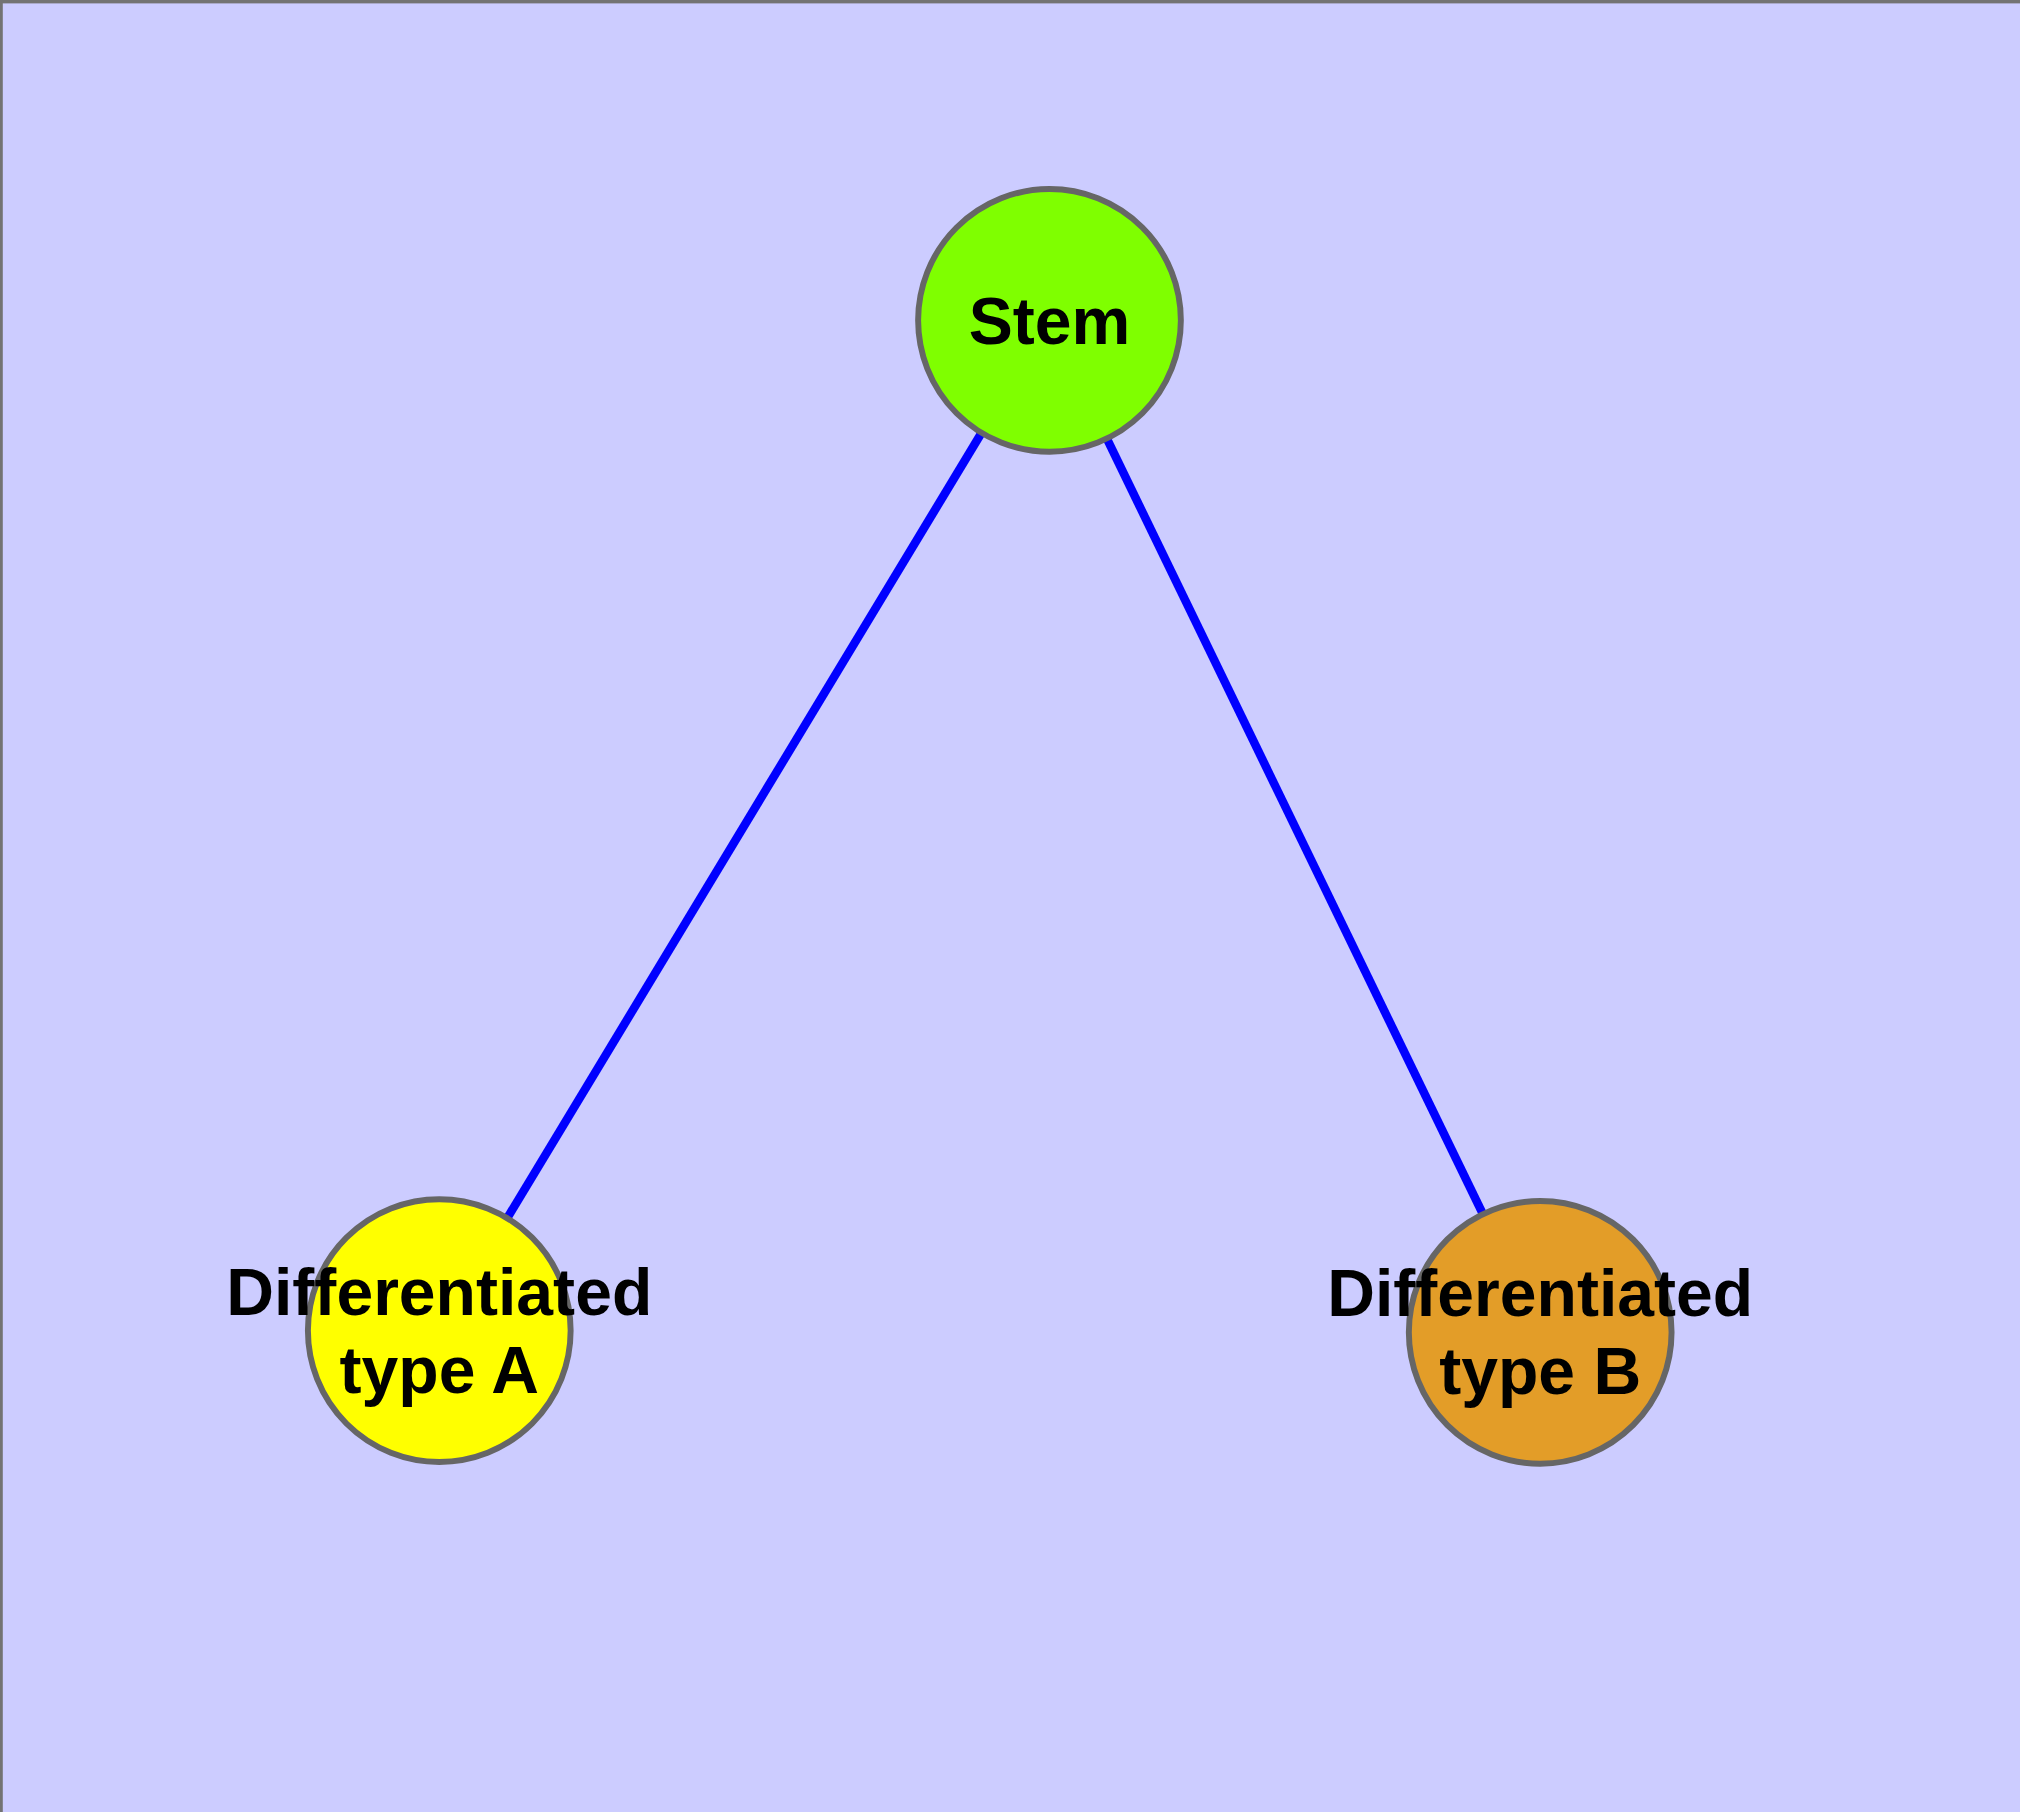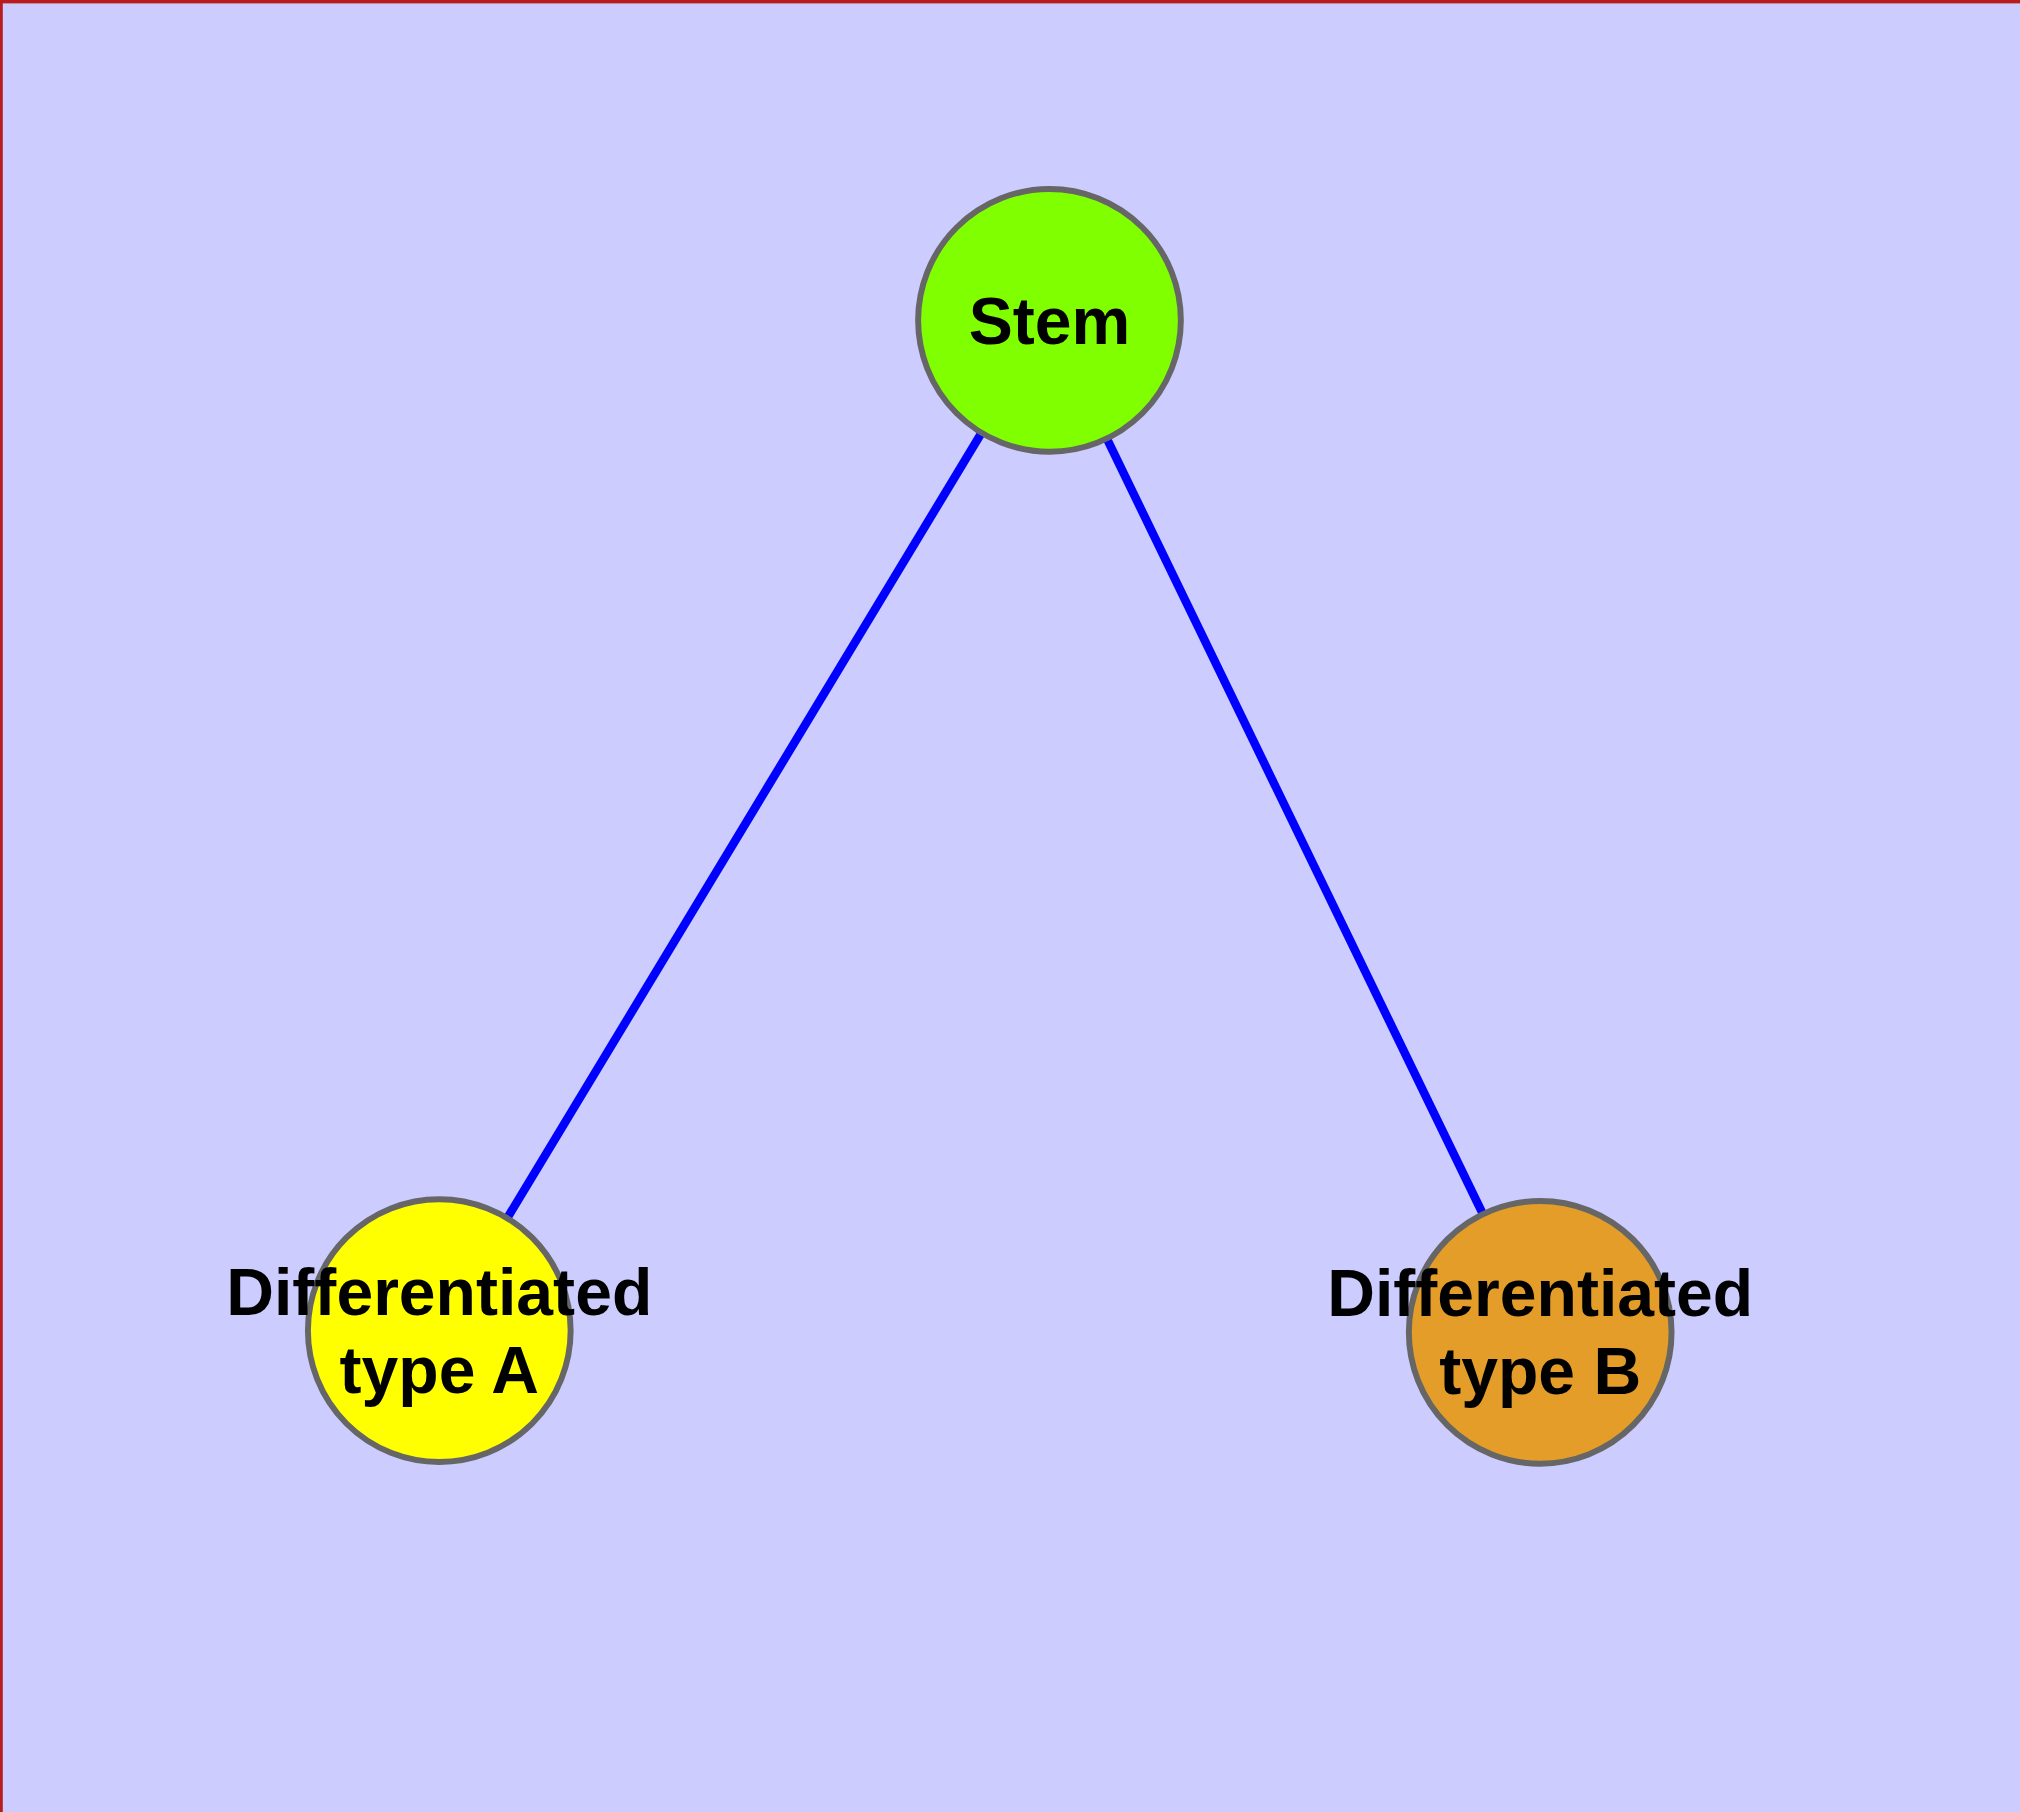--- a/index.html
+++ b/index.html
@@ -33,21 +33,21 @@
     font-family: "Liberation Sans", sans-serif;
     font-weight: bold;
     fill: #000000;
     text-anchor: middle;
     paint-order: normal;
   }
 </style>
 </head>
 <body>
 
-<div id="diagram-root" style="width: 2021px; height: 1812px; background: #b91c1c;">
+<div id="diagram-root" style="width: 2021px; height: 1812px; background: #737373;">
   <svg id="graph-canvas" viewBox="0 0 2384 2138" xmlns="http://www.w3.org/2000/svg">
 
     <rect id="plot-background" x="3" y="4" width="2381" height="2134" fill="#ccccff"></rect>
 
     <g id="edges-layer">
         <line x1="1161.9968900394695" y1="503.827370934656" x2="594.0031099605304" y2="1444.172629065344" stroke="#0000ff" stroke-width="10" stroke-linecap="butt"></line>
         <line x1="1302.1403592431336" y1="510.26872009723905" x2="1752.8596407568664" y2="1439.731279902761" stroke="#0000ff" stroke-width="10" stroke-linecap="butt"></line>
       </g>
     <g id="nodes-layer">
         <g>

